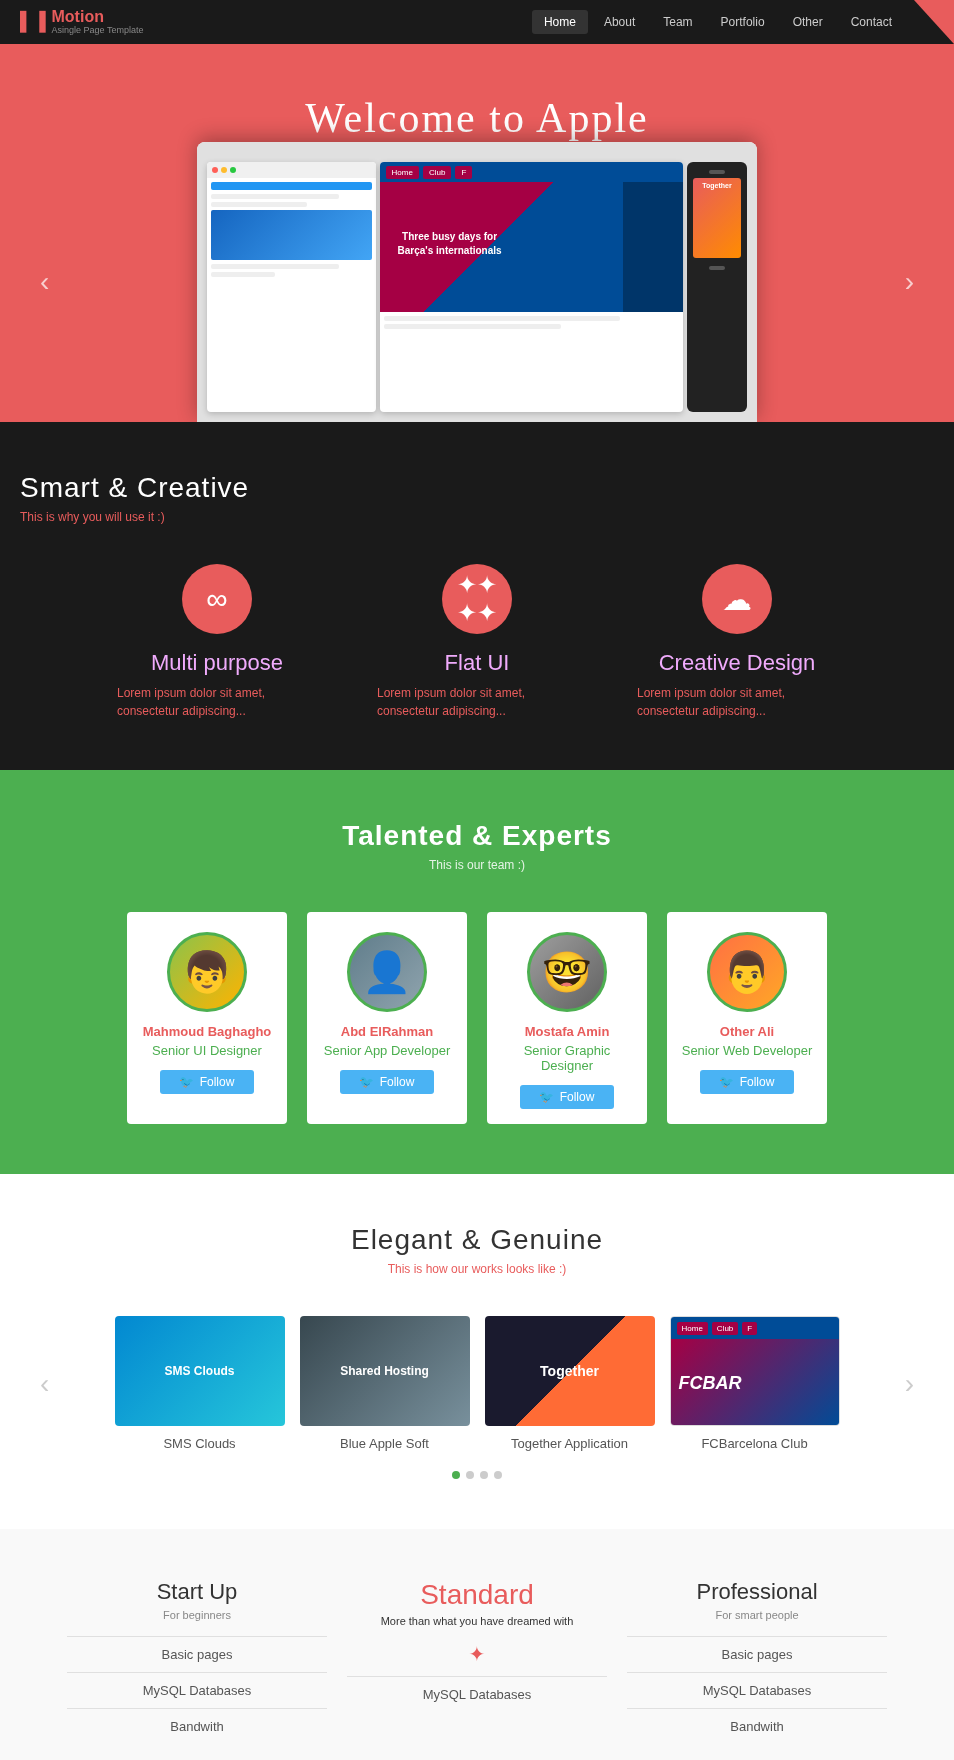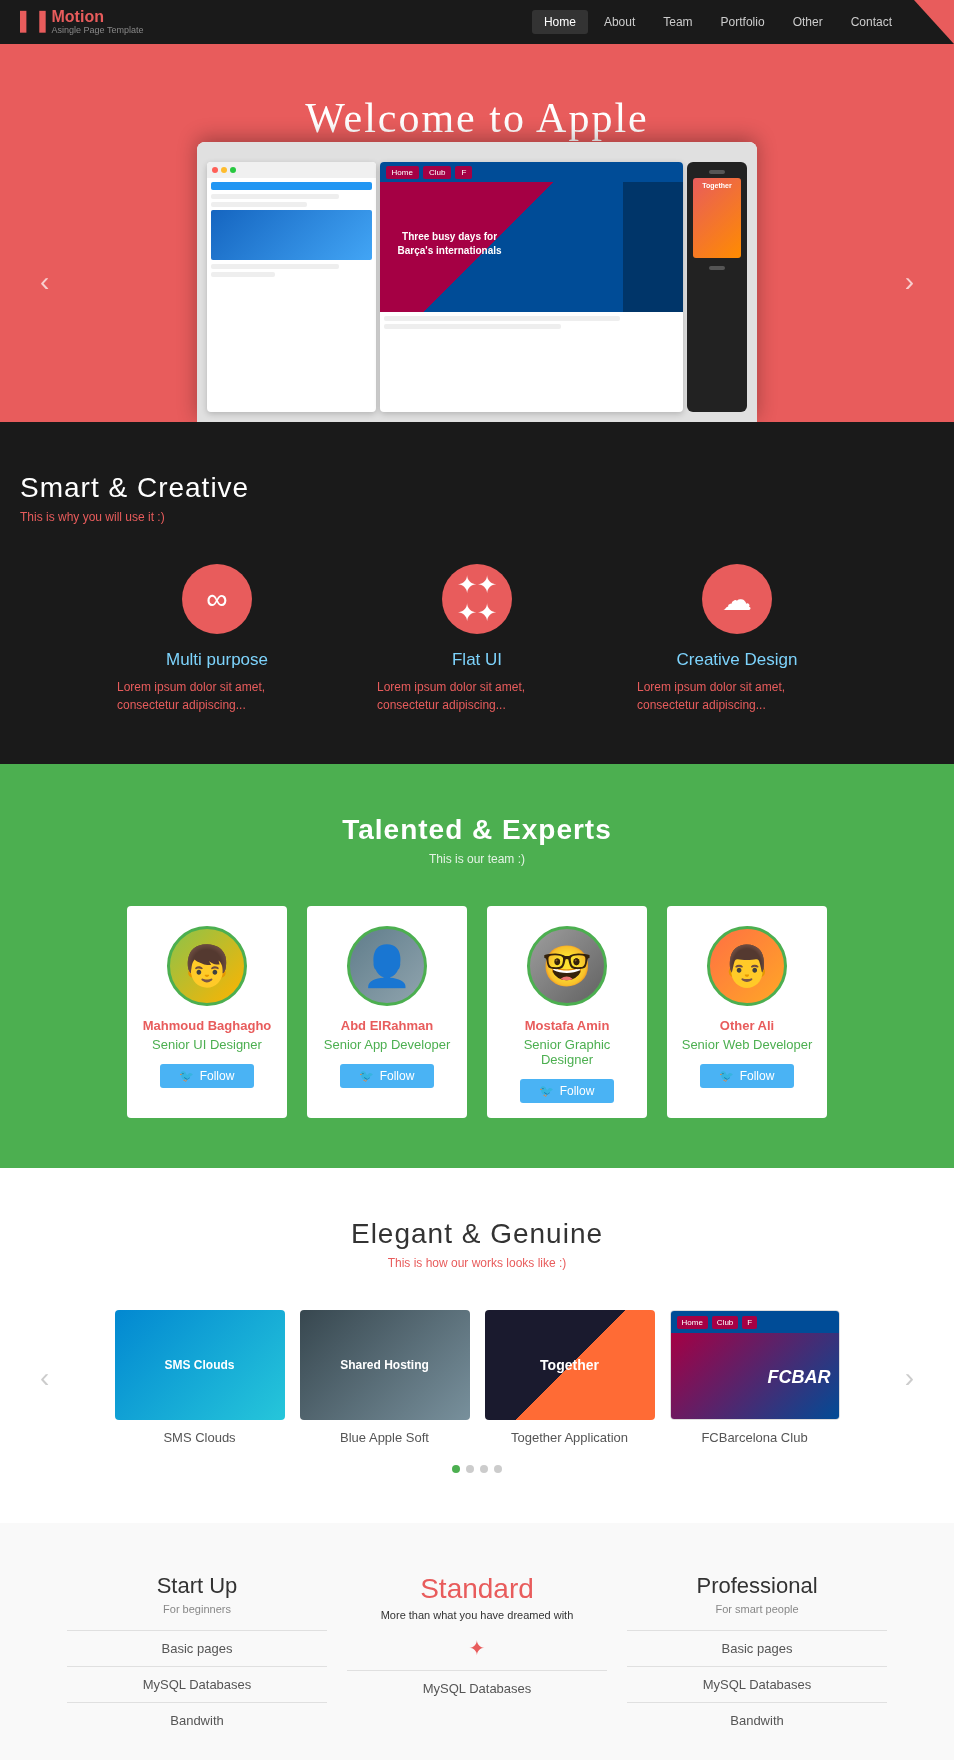--- a/index.html
+++ b/index.html
@@ -215,22 +215,22 @@
       border-radius: 50%;
       background: #e85c5c;
       display: flex;
       align-items: center;
       justify-content: center;
       margin-bottom: 16px;
       font-size: 30px;
       color: #fff;
     }
     .feature-name {
-      color: #7dd3fc;
-      font-size: 17px;
+      color: #f0abfc;
+      font-size: 22px;
       margin-bottom: 8px;
     }
     .feature-desc {
       color: #e85c5c;
       font-size: 12px;
       line-height: 1.5;
     }
 
     
     .team {
@@ -603,21 +603,21 @@
         </div>
         <div class="portfolio-label">Together Application</div>
       </div>
       <div class="portfolio-item">
         <div class="portfolio-thumb portfolio-fcbar">
           <div style="background:#004c97;height:22px;display:flex;align-items:center;padding:0 6px;gap:4px;">
             <span style="background:#a50044;color:#fff;font-size:8px;padding:2px 5px;border-radius:2px;">Home</span>
             <span style="background:#a50044;color:#fff;font-size:8px;padding:2px 5px;border-radius:2px;">Club</span>
             <span style="background:#a50044;color:#fff;font-size:8px;padding:2px 5px;border-radius:2px;">F</span>
           </div>
-          <div style="height:88px;background:linear-gradient(135deg,#a50044,#004c97);display:flex;align-items:center;justify-content:flex-end;padding:8px;">
+          <div style="height:88px;background:linear-gradient(135deg,#a50044,#004c97);display:flex;align-items:center;padding:8px;">
             <span style="color:#fff;font-weight:bold;font-size:18px;font-style:italic;">FCBAR</span>
           </div>
         </div>
         <div class="portfolio-label">FCBarcelona Club</div>
       </div>
     </div>
     <span class="portfolio-arrow right">›</span>
   </div>
   <div class="portfolio-dots">
     <div class="dot-indicator active"></div>

